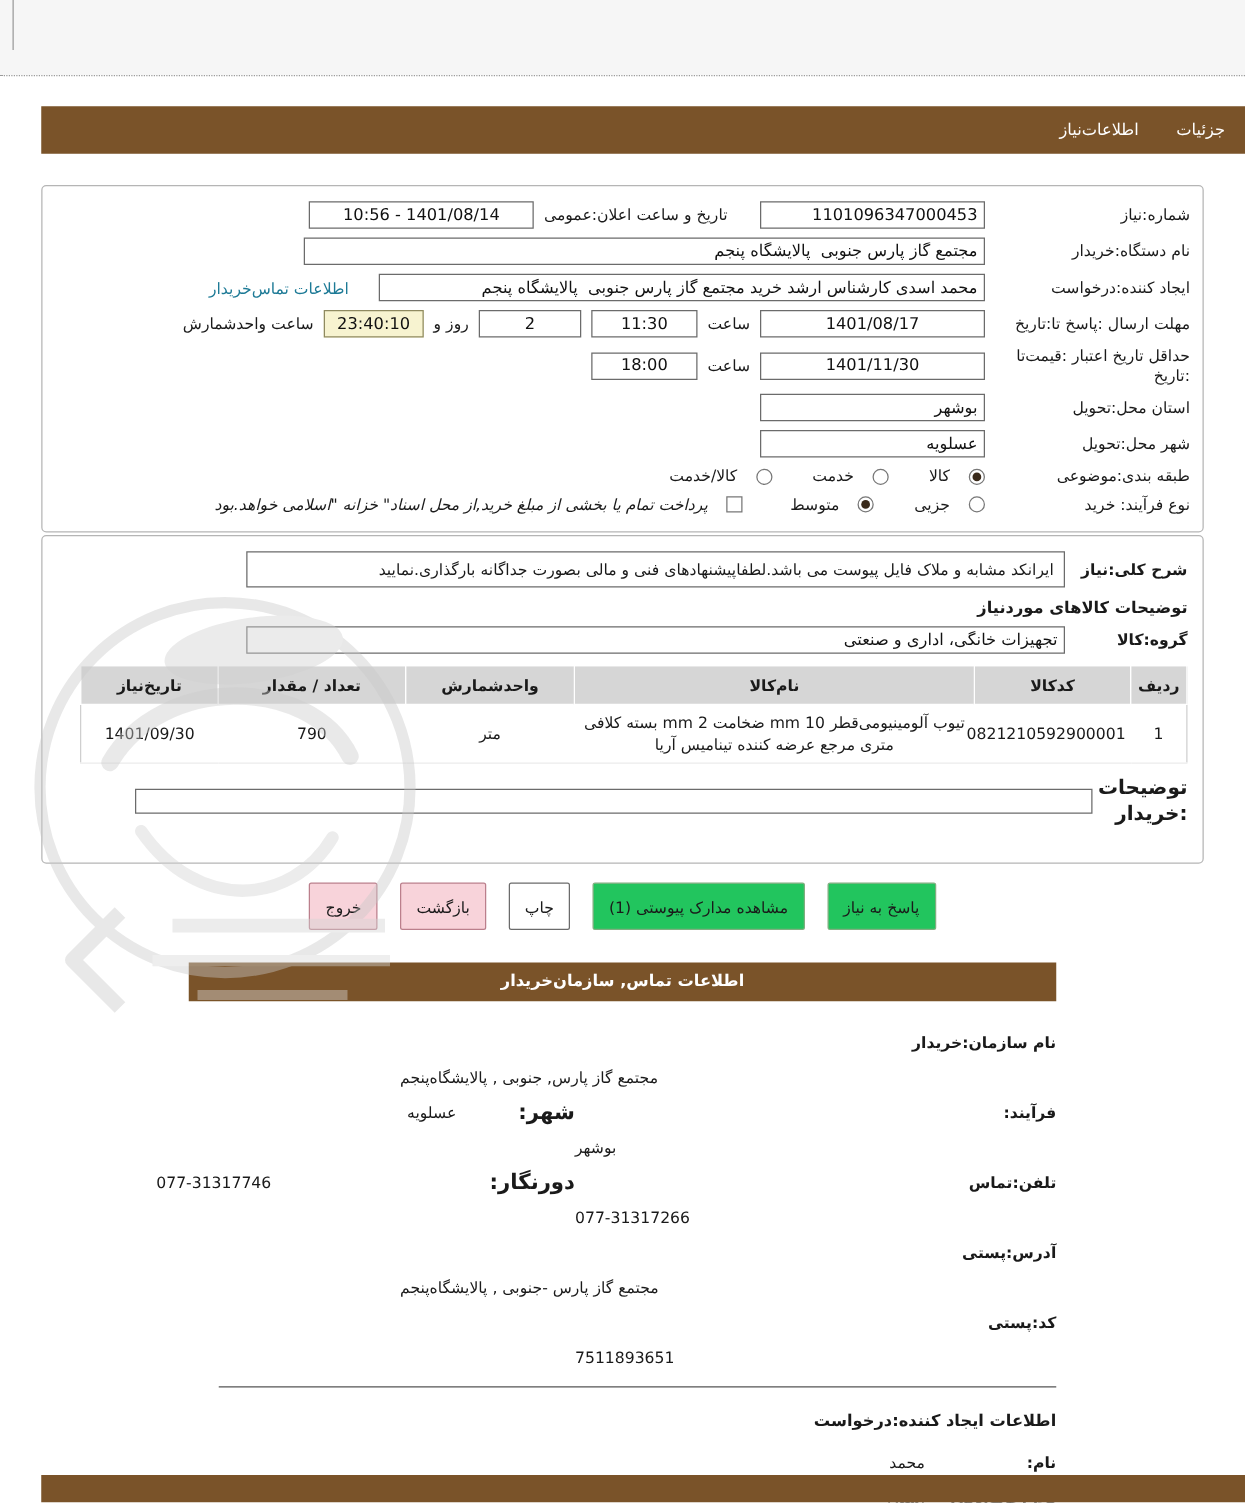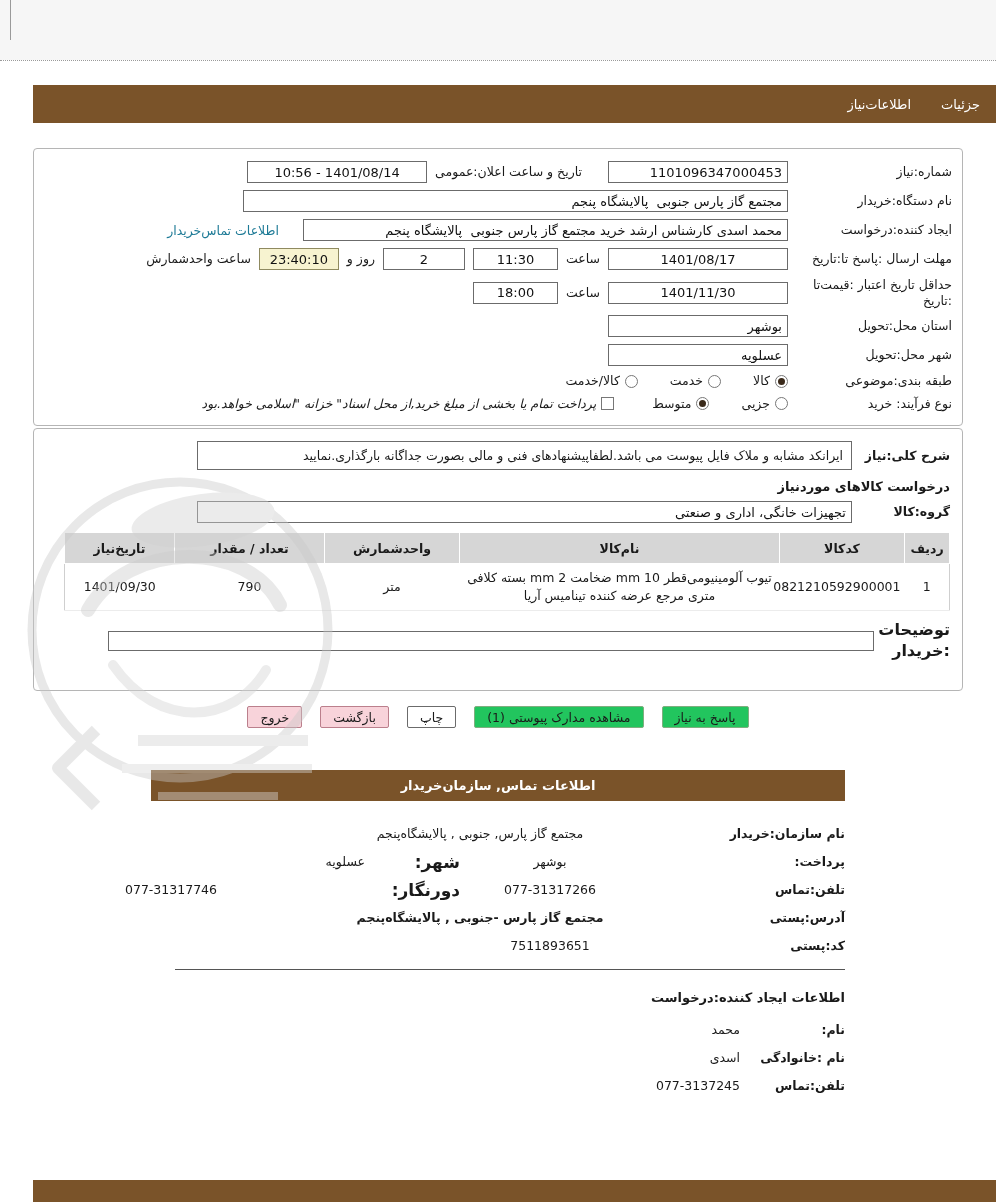--- a/index.html
+++ b/index.html
@@ -41,21 +41,21 @@
   .w545{width:545px;} .w485{width:485px;} .w655{width:655px;}
   .gap-lg{margin-right:18px;}
   .link{color:#1d7a96;cursor:pointer;margin-right:16px;font-size:12.5px;}
 
   .radio{width:13px;height:13px;border:1px solid #777;border-radius:50%;
     display:inline-block;position:relative;background:#fff;flex-shrink:0;box-sizing:border-box;}
   .radio.checked::after{content:"";position:absolute;top:2px;left:2px;right:2px;bottom:2px;
     background:#3a2a1a;border-radius:50%;}
   .checkbox{width:13px;height:13px;border:1px solid #777;background:#fff;
     display:inline-block;flex-shrink:0;box-sizing:border-box;}
-  .opt{display:flex;align-items:center;gap:5px;cursor:pointer;}
+  .opt{display:flex;align-items:center;gap:15px;cursor:pointer;}
   .opt-gap{margin-right:24px;}
 
   .desc-box{
     border:1px solid #6b6b6b;width:655px;min-height:24px;display:flex;align-items:center;
     padding:6px 8px;box-sizing:border-box;font-size:12.5px;
   }
   .section-heading{font-weight:bold;margin:9px 0 7px;text-align:right;font-size:13px;}
 
   table.items{
     border-collapse:collapse;table-layout:fixed;width:885px;margin:9px 0 0;
@@ -71,36 +71,36 @@
   }
   .col-row{width:45px;} .col-code{width:125px;} .col-name{width:320px;}
   .col-unit{width:135px;} .col-qty{width:150px;} .col-date{width:110px;}
 
   .notes-row{display:flex;align-items:center;gap:8px;margin-top:9px;}
   .notes-lbl{width:68px;flex-shrink:0;font-weight:bold;font-size:16px;line-height:1.3;text-align:right;}
   .notes-inp{flex:1;height:20px;margin-left:62px;}
 
   .btnbar{position:absolute;top:706px;left:0;right:0;display:flex;justify-content:center;gap:18px;}
   .btn{
-    height:22px;display:flex;align-items:center;padding:0 12px;font-size:12.5px;
+    height:38px;display:flex;align-items:center;padding:0 12px;font-size:12.5px;
     border-radius:2px;cursor:pointer;box-sizing:border-box;white-space:nowrap;
   }
   .btn-green{background:#22c55e;border:1px solid #7fae7f;}
   .btn-white{background:#ffffff;border:1px solid #6b6b6b;}
   .btn-pink{background:#f8d3da;border:1px solid #bb7f8c;}
 
   .contact-title{
     position:absolute;top:770px;left:151px;width:694px;height:31px;background:#7a5329;
     color:#fff;font-weight:bold;font-size:13px;display:flex;align-items:center;
     justify-content:center;box-sizing:border-box;
   }
   .contact-block{position:absolute;top:825px;left:151px;width:694px;}
   .crow{display:flex;margin-bottom:10px;line-height:18px;}
   .clabel{width:205px;flex-shrink:0;font-weight:bold;text-align:right;font-size:12.5px;}
-  .cvalue{width:180px;flex-shrink:0;text-align:center;font-size:12.5px;}
+  .cvalue{width:180px;flex-shrink:0;text-align:left;font-size:12.5px;margin-top:28px;}
   .clabel2{width:95px;flex-shrink:0;font-weight:bold;text-align:right;font-size:17px;}
   .cvalue2{width:160px;flex-shrink:0;text-align:right;font-size:12.5px;}
   .hr-line{border:none;border-top:1px solid #555;width:670px;margin:14px 0 0;margin-left:auto;margin-right:0;}
   .creator-title{font-weight:bold;margin:20px 0 16px;text-align:right;font-size:13px;}
   .crlabel{width:105px;flex-shrink:0;font-weight:bold;text-align:right;font-size:12.5px;}
   .crvalue{width:220px;flex-shrink:0;text-align:right;font-size:12.5px;}
 
   .bottom-bar{position:absolute;top:1180px;left:33px;right:0;height:22px;background:#7a5329;}
 
   .watermark{position:absolute;top:430px;left:18px;width:330px;height:420px;
@@ -200,21 +200,21 @@
 
 </div>
 
 <div class="panel" id="panel-items">
 
   <div class="frow">
     <span class="lbl bold" style="width:90px;flex-shrink:0;text-align:right;">شرح کلی:نیاز</span>
     <span class="desc-box">ایرانکد مشابه و ملاک فایل پیوست می باشد.لطفاپیشنهادهای فنی و مالی بصورت جداگانه بارگذاری.نمایید</span>
   </div>
 
-  <div class="section-heading">درخواست کالاهای موردنیاز</div>
+  <div class="section-heading">توضیحات کالاهای موردنیاز</div>
 
   <div class="frow">
     <span class="lbl bold" style="width:90px;flex-shrink:0;text-align:right;">گروه:کالا</span>
     <input class="inp w655" readonly="" value="تجهیزات خانگی، اداری و صنعتی" style="">
   </div>
 
   <table class="items">
     <colgroup>
       <col class="col-row">
         <col class="col-code">
@@ -265,36 +265,36 @@
 </div>
 
 <div class="contact-block">
 
   <div class="crow">
     <span class="clabel">نام سازمان:خریدار</span>
     <span class="cvalue" style="width:320px;">مجتمع گاز پارس, جنوبی , پالایشگاه‌پنجم</span>
   </div>
 
   <div class="crow">
-    <span class="clabel">پرداخت:</span>
+    <span class="clabel">فرآیند:</span>
     <span class="cvalue">بوشهر</span>
     <span class="clabel2">شهر:</span>
     <span class="cvalue2">عسلویه</span>
   </div>
 
   <div class="crow">
     <span class="clabel">تلفن:تماس</span>
     <span class="cvalue">077-31317266</span>
     <span class="clabel2">دورنگار:</span>
     <span class="cvalue2" style="width:300px;text-align:left;padding-left:60px;box-sizing:border-box;">077-31317746</span>
   </div>
 
   <div class="crow">
     <span class="clabel">آدرس:پستی</span>
-    <span class="cvalue" style="width:320px;font-weight:bold;">مجتمع گاز پارس -جنوبی , پالایشگاه‌پنجم</span>
+    <span class="cvalue" style="width:320px;">مجتمع گاز پارس -جنوبی , پالایشگاه‌پنجم</span>
   </div>
 
   <div class="crow">
     <span class="clabel">کد:پستی</span>
     <span class="cvalue">7511893651</span>
   </div>
 
   <hr class="hr-line">
 
   <div class="creator-title">اطلاعات ایجاد کننده:درخواست</div>

